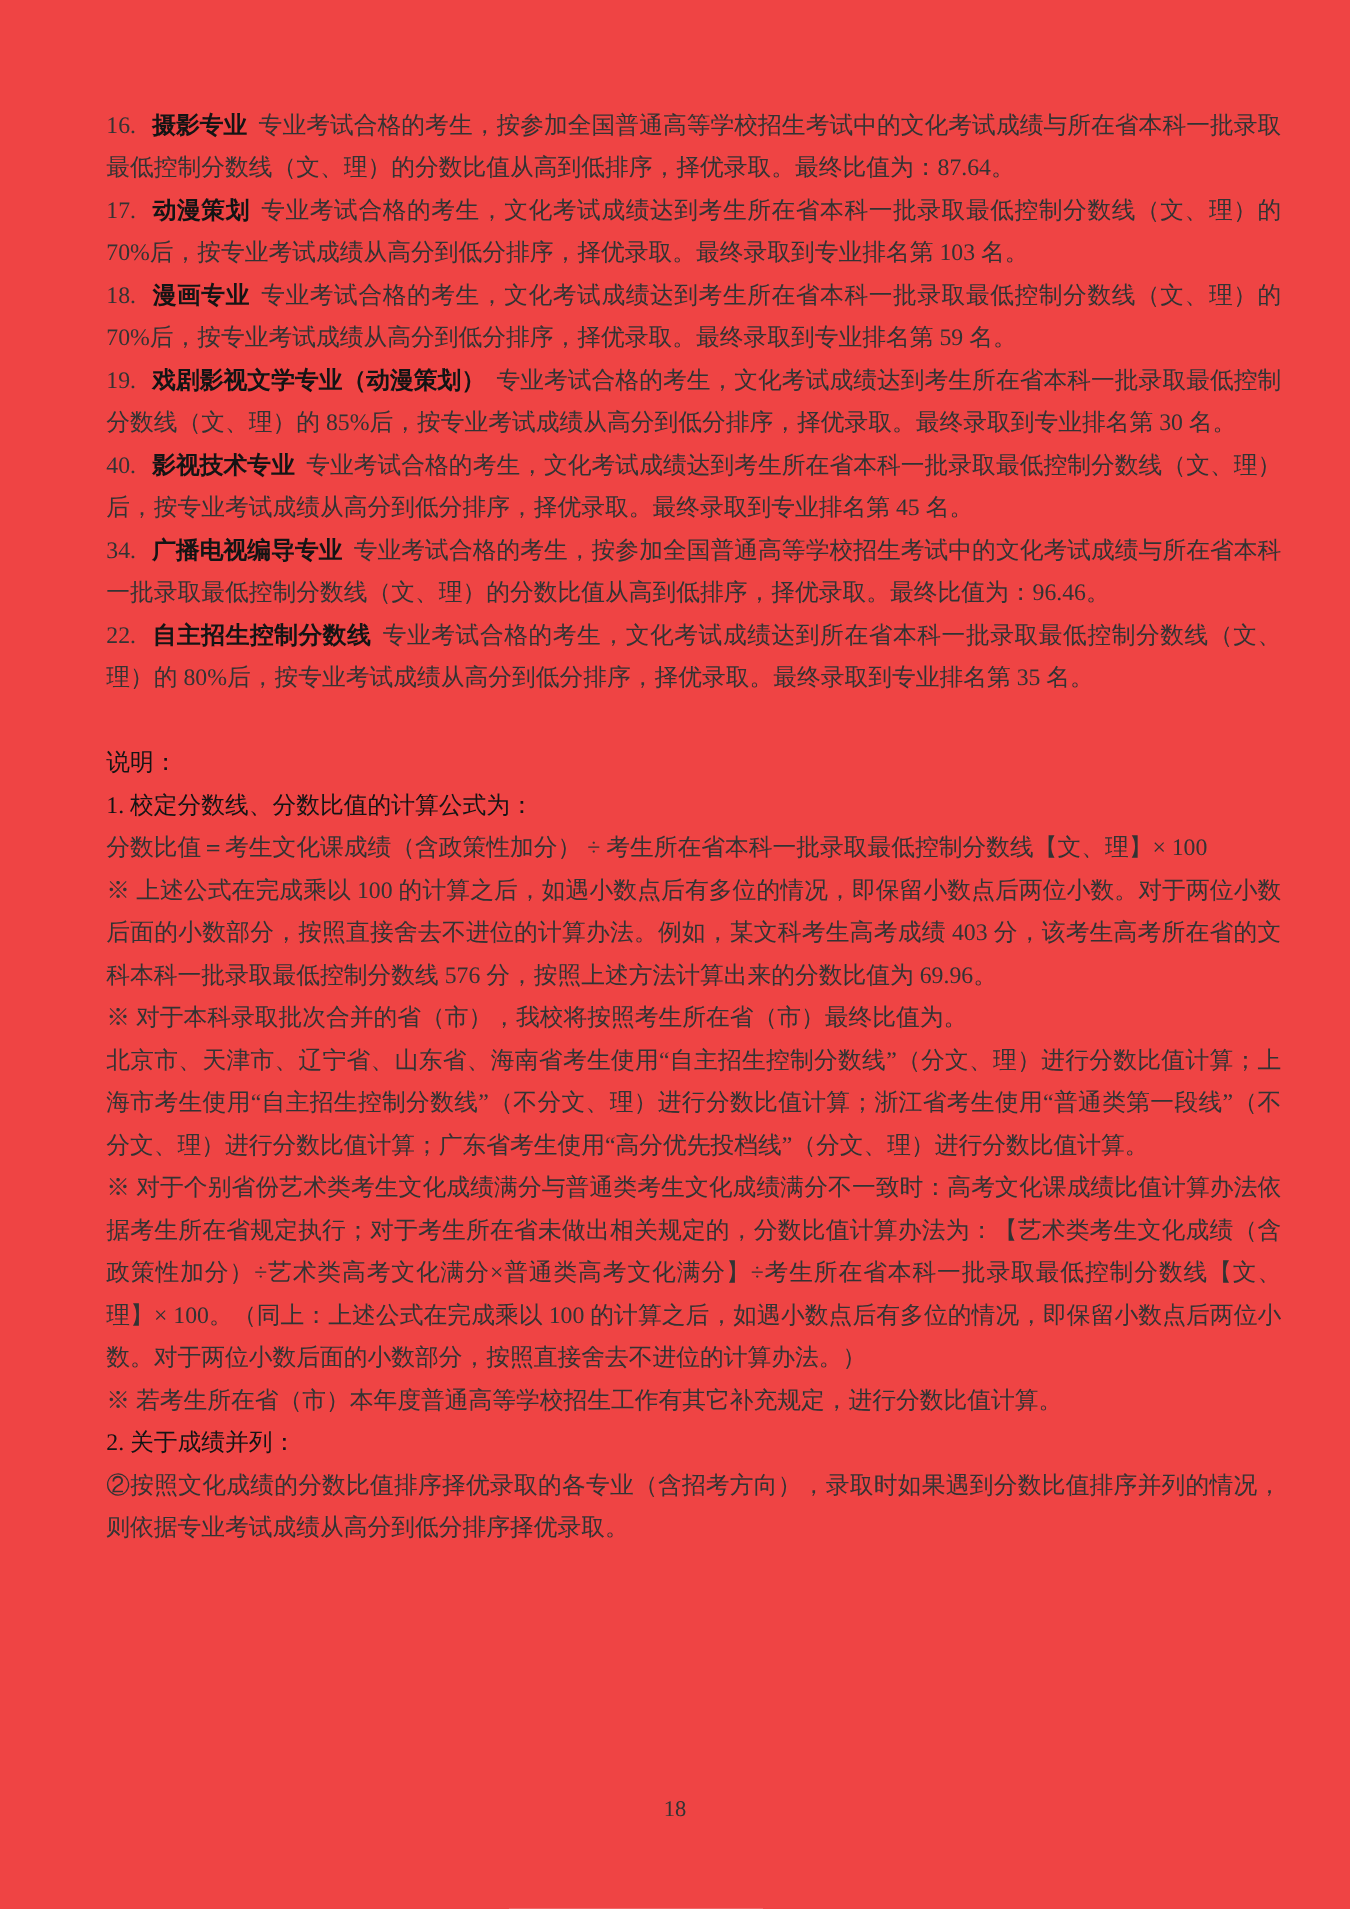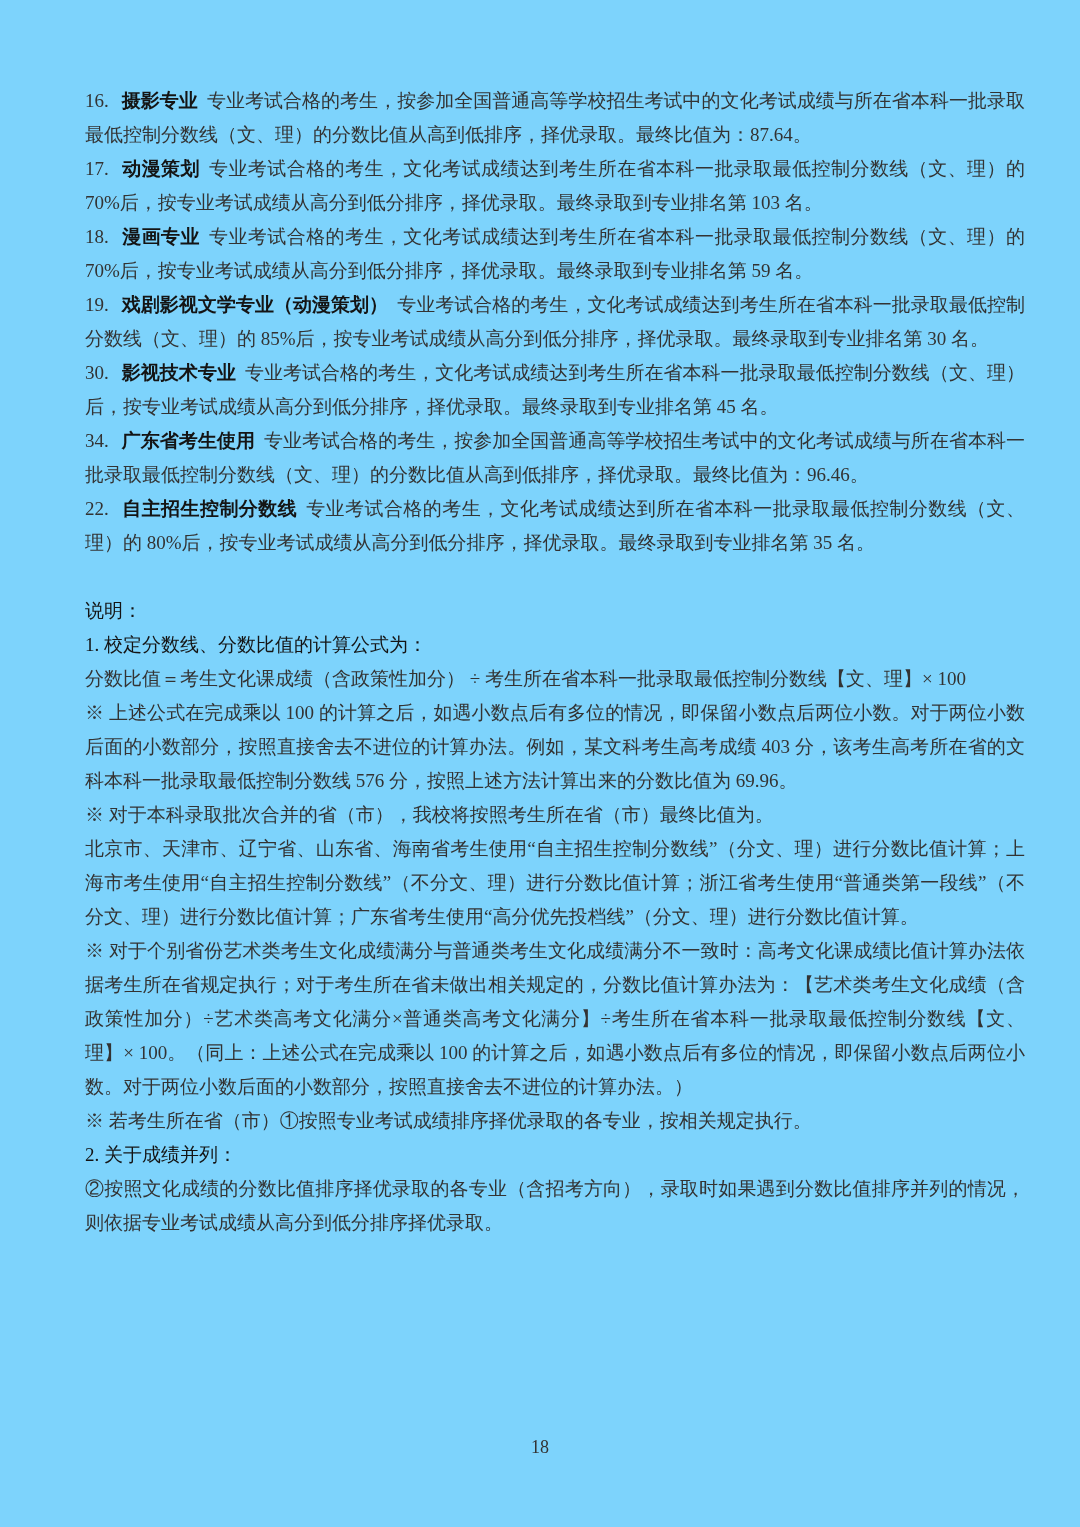--- a/index.html
+++ b/index.html
@@ -7,21 +7,21 @@
     width: 1080px;
     height: 1527px;
     background: #ffffff;
     position: relative;
     overflow: hidden;
     font-family: "Liberation Serif", "DejaVu Serif", serif;
   }
   .page {
     position: absolute;
     inset: 0;
-    background: #7dd3fc;
+    background: #ef4444;
   }
   .content {
     position: absolute;
     left: 85px;
     top: 84px;
     width: 940px;
   }
   .content p {
     margin: 0;
     font-size: 19px;
@@ -67,39 +67,39 @@
       <p class="item">
         <span class="num">17.</span><span class="title">动漫策划</span><span class="body">专业考试合格的考生，文化考试成绩达到考生所在省本科一批录取最低控制分数线（文、理）的 70%后，按专业考试成绩从高分到低分排序，择优录取。最终录取到专业排名第 103 名。</span>
       </p>
       <p class="item">
         <span class="num">18.</span><span class="title">漫画专业</span><span class="body">专业考试合格的考生，文化考试成绩达到考生所在省本科一批录取最低控制分数线（文、理）的 70%后，按专业考试成绩从高分到低分排序，择优录取。最终录取到专业排名第 59 名。</span>
       </p>
       <p class="item">
         <span class="num">19.</span><span class="title">戏剧影视文学专业（动漫策划）</span><span class="body">专业考试合格的考生，文化考试成绩达到考生所在省本科一批录取最低控制分数线（文、理）的 85%后，按专业考试成绩从高分到低分排序，择优录取。最终录取到专业排名第 30 名。</span>
       </p>
       <p class="item">
-        <span class="num">30.</span><span class="title">影视技术专业</span><span class="body">专业考试合格的考生，文化考试成绩达到考生所在省本科一批录取最低控制分数线（文、理）后，按专业考试成绩从高分到低分排序，择优录取。最终录取到专业排名第 45 名。</span>
+        <span class="num">40.</span><span class="title">影视技术专业</span><span class="body">专业考试合格的考生，文化考试成绩达到考生所在省本科一批录取最低控制分数线（文、理）后，按专业考试成绩从高分到低分排序，择优录取。最终录取到专业排名第 45 名。</span>
       </p>
       <p class="item">
-        <span class="num">34.</span><span class="title">广东省考生使用</span><span class="body">专业考试合格的考生，按参加全国普通高等学校招生考试中的文化考试成绩与所在省本科一批录取最低控制分数线（文、理）的分数比值从高到低排序，择优录取。最终比值为：96.46。</span>
+        <span class="num">34.</span><span class="title">广播电视编导专业</span><span class="body">专业考试合格的考生，按参加全国普通高等学校招生考试中的文化考试成绩与所在省本科一批录取最低控制分数线（文、理）的分数比值从高到低排序，择优录取。最终比值为：96.46。</span>
       </p>
       <p class="item">
         <span class="num">22.</span><span class="title">自主招生控制分数线</span><span class="body">专业考试合格的考生，文化考试成绩达到所在省本科一批录取最低控制分数线（文、理）的 80%后，按专业考试成绩从高分到低分排序，择优录取。最终录取到专业排名第 35 名。</span>
       </p>
     </section>
 
     <section class="notes">
       <p class="note bold">说明：</p>
       <p class="note bold">1. 校定分数线、分数比值的计算公式为：</p>
       <p class="note">分数比值＝考生文化课成绩（含政策性加分） ÷ 考生所在省本科一批录取最低控制分数线【文、理】× 100</p>
       <p class="note">※ 上述公式在完成乘以 100 的计算之后，如遇小数点后有多位的情况，即保留小数点后两位小数。对于两位小数后面的小数部分，按照直接舍去不进位的计算办法。例如，某文科考生高考成绩 403 分，该考生高考所在省的文科本科一批录取最低控制分数线 576 分，按照上述方法计算出来的分数比值为 69.96。</p>
       <p class="note">※ 对于本科录取批次合并的省（市），我校将按照考生所在省（市）最终比值为。</p>
       <p class="note">北京市、天津市、辽宁省、山东省、海南省考生使用“自主招生控制分数线”（分文、理）进行分数比值计算；上海市考生使用“自主招生控制分数线”（不分文、理）进行分数比值计算；浙江省考生使用“普通类第一段线”（不分文、理）进行分数比值计算；广东省考生使用“高分优先投档线”（分文、理）进行分数比值计算。</p>
       <p class="note">※ 对于个别省份艺术类考生文化成绩满分与普通类考生文化成绩满分不一致时：高考文化课成绩比值计算办法依据考生所在省规定执行；对于考生所在省未做出相关规定的，分数比值计算办法为：【艺术类考生文化成绩（含政策性加分）÷艺术类高考文化满分×普通类高考文化满分】÷考生所在省本科一批录取最低控制分数线【文、理】× 100。（同上：上述公式在完成乘以 100 的计算之后，如遇小数点后有多位的情况，即保留小数点后两位小数。对于两位小数后面的小数部分，按照直接舍去不进位的计算办法。）</p>
-      <p class="note">※ 若考生所在省（市）①按照专业考试成绩排序择优录取的各专业，按相关规定执行。</p>
+      <p class="note">※ 若考生所在省（市）本年度普通高等学校招生工作有其它补充规定，进行分数比值计算。</p>
       <p class="note bold">2. 关于成绩并列：</p>
       <p class="note">②按照文化成绩的分数比值排序择优录取的各专业（含招考方向），录取时如果遇到分数比值排序并列的情况，则依据专业考试成绩从高分到低分排序择优录取。</p>
     </section>
 
   </div>
 
   <div class="footer">
     <span>18</span>
   </div>
 </div>

